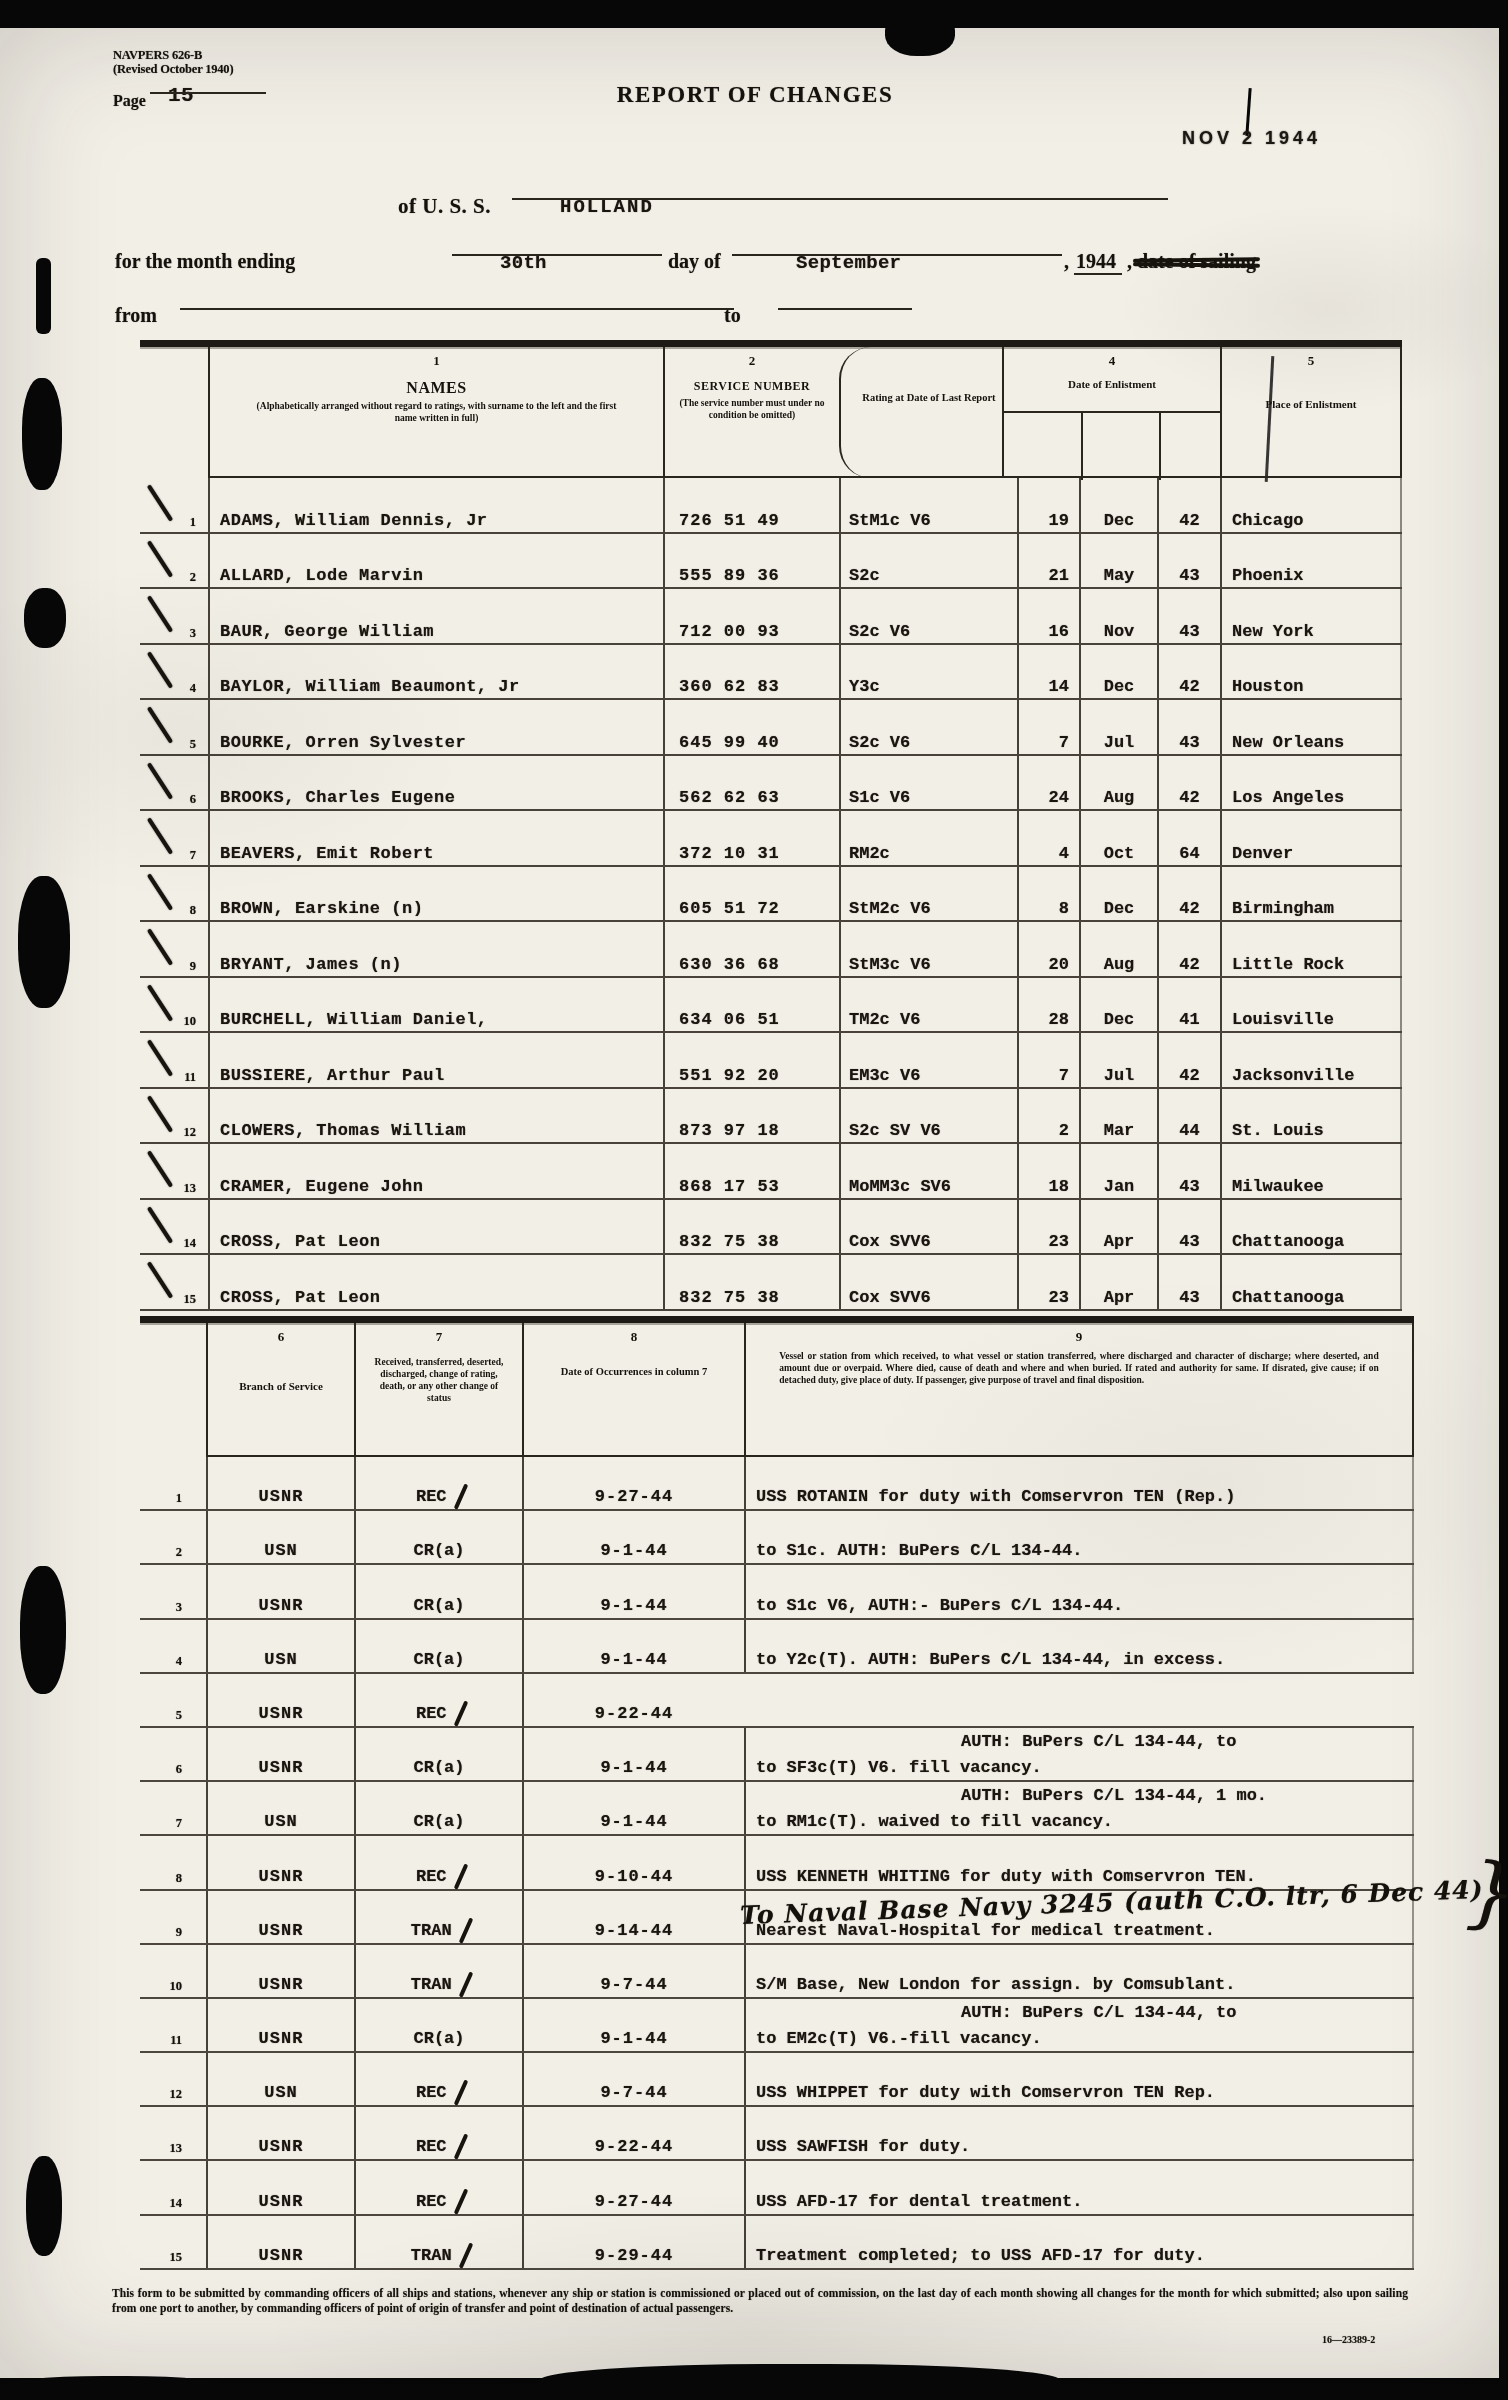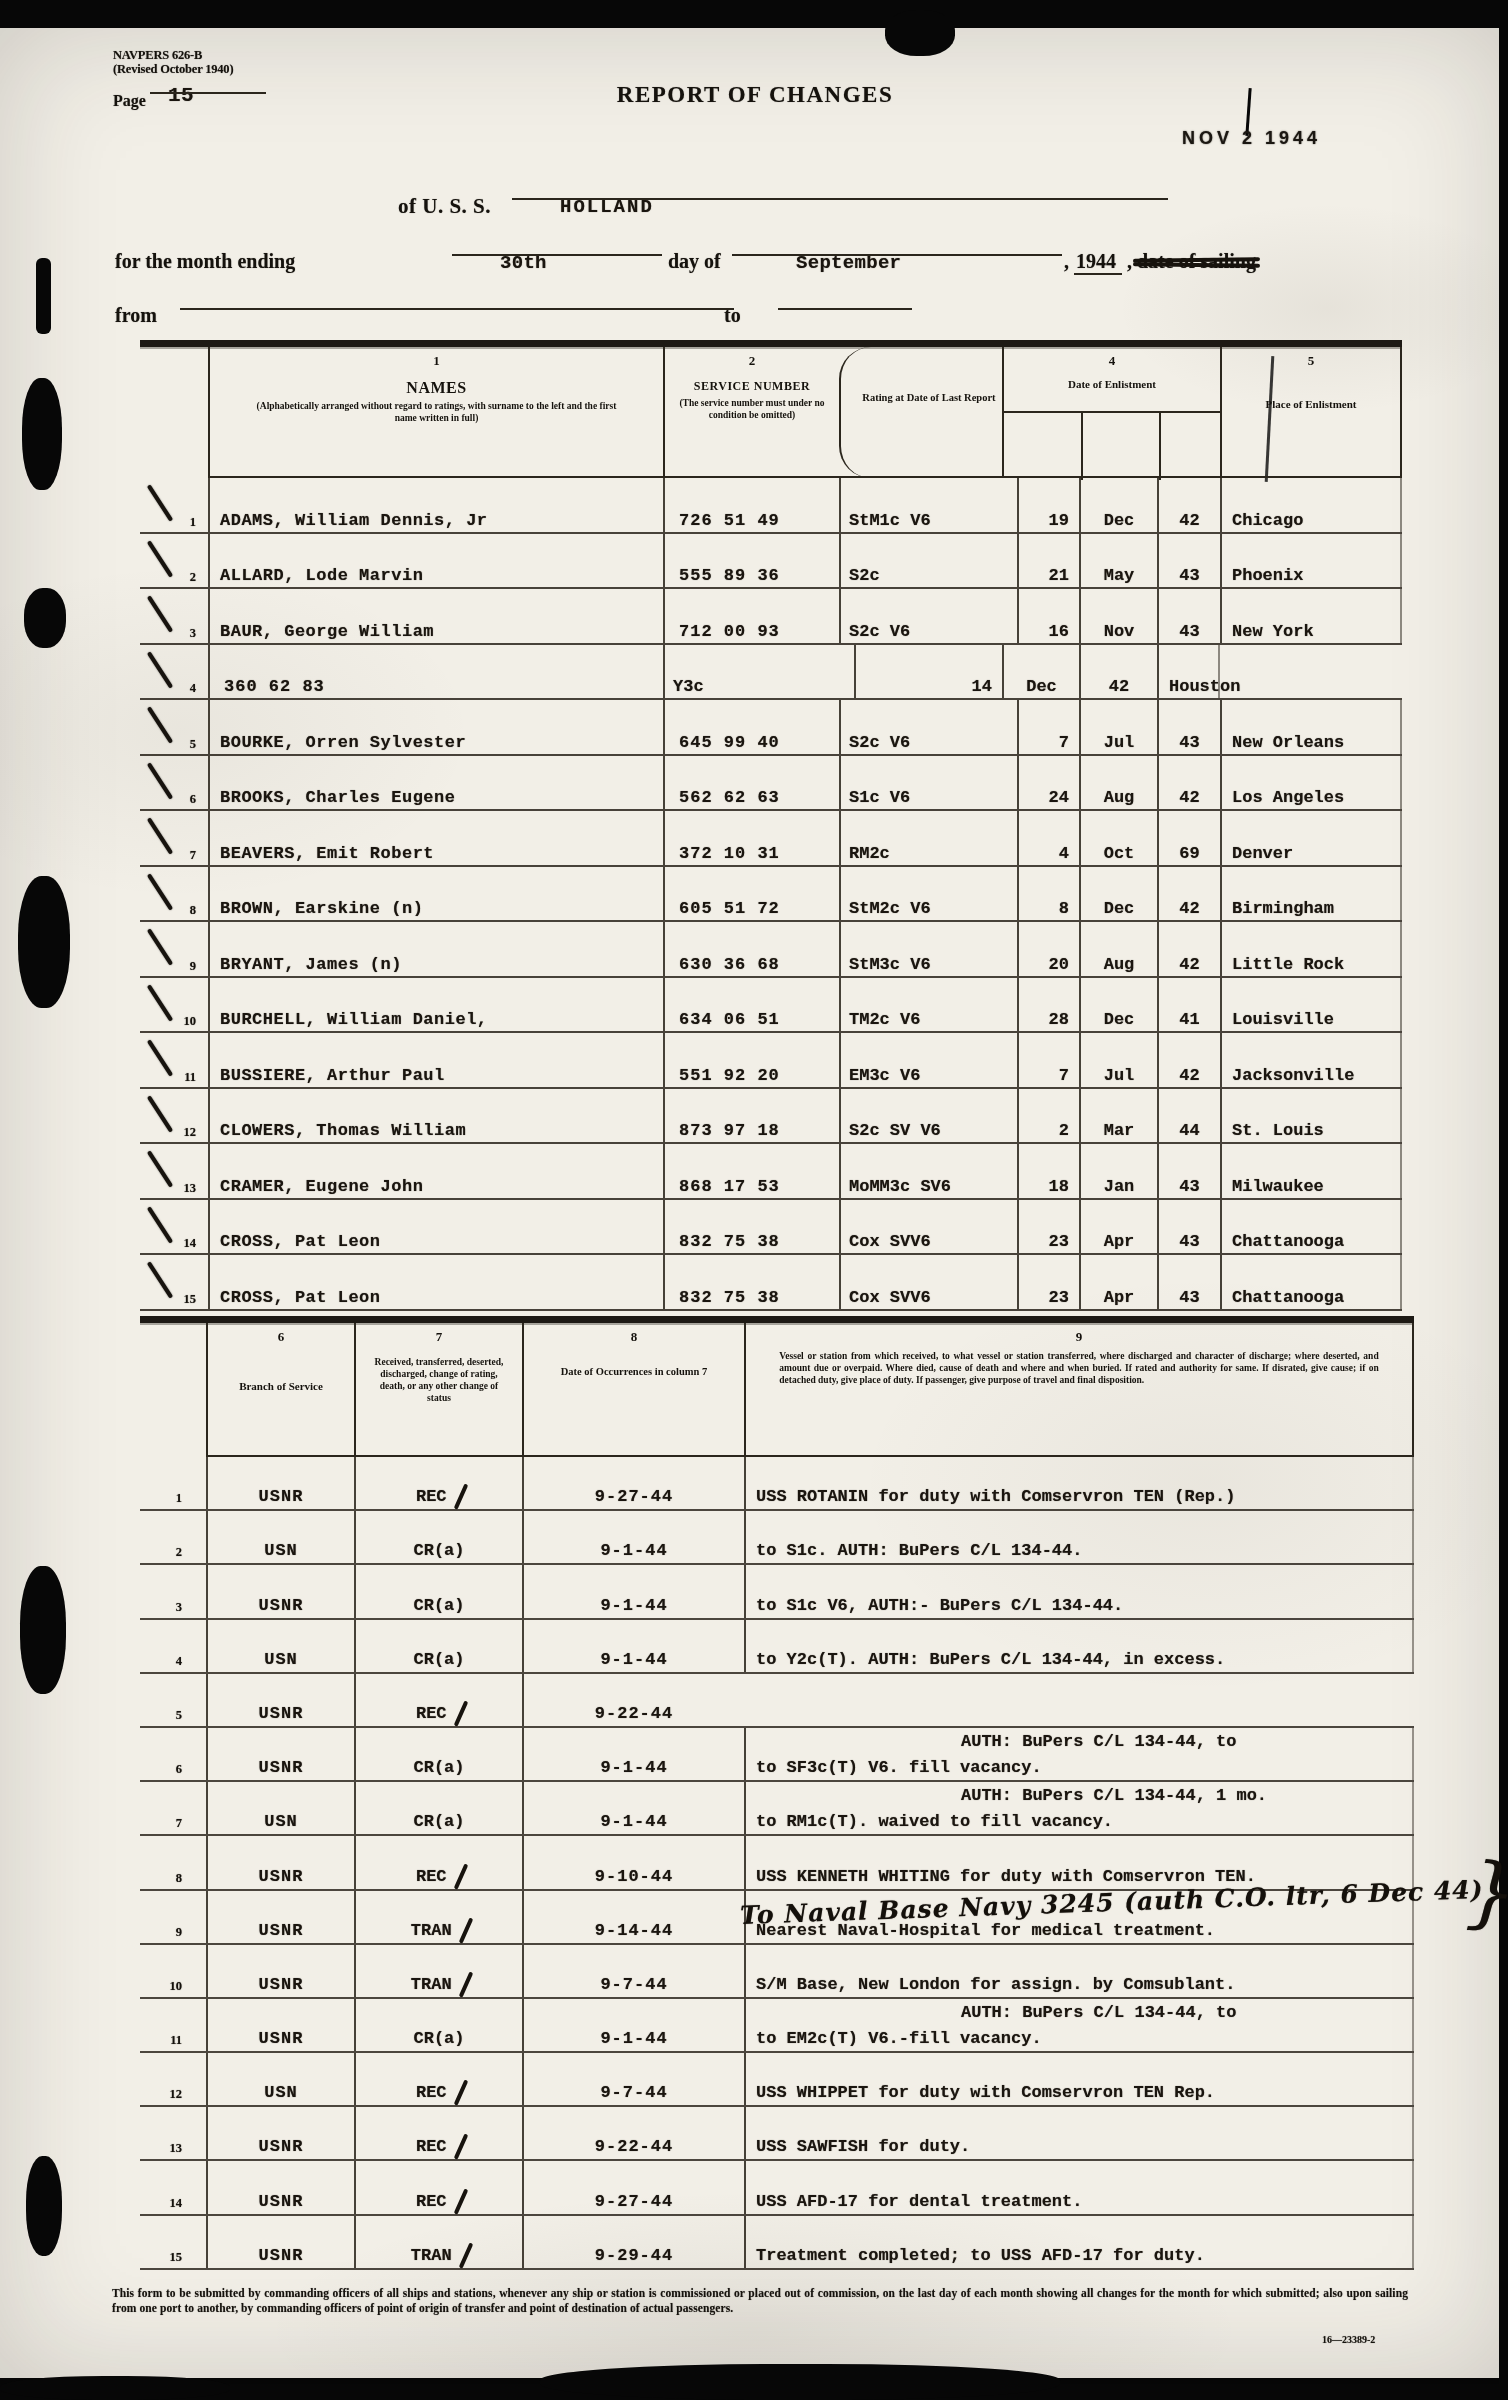--- a/index.html
+++ b/index.html
@@ -207,20 +207,21 @@
           <div class="c svc">712 00 93</div>
           <div class="c rate">S2c V6</div>
           <div class="c day">16</div>
           <div class="c mon">Nov</div>
           <div class="c yr">43</div>
           <div class="c place">New York</div>
           <span class="check"></span>
         </div>
         <div class="t1row">
           <div class="c num">4</div>
+          <div class="c name">BAYLOR, William Beaumont, Jr</div>
           <div class="c svc">360 62 83</div>
           <div class="c rate">Y3c</div>
           <div class="c day">14</div>
           <div class="c mon">Dec</div>
           <div class="c yr">42</div>
           <div class="c place">Houston</div>
           <span class="check"></span>
         </div>
         <div class="t1row">
           <div class="c num">5</div>
@@ -244,21 +245,21 @@
           <div class="c place">Los Angeles</div>
           <span class="check"></span>
         </div>
         <div class="t1row">
           <div class="c num">7</div>
           <div class="c name">BEAVERS, Emit Robert</div>
           <div class="c svc">372 10 31</div>
           <div class="c rate">RM2c</div>
           <div class="c day">4</div>
           <div class="c mon">Oct</div>
-          <div class="c yr">69</div>
+          <div class="c yr">64</div>
           <div class="c place">Denver</div>
           <span class="check"></span>
         </div>
         <div class="t1row">
           <div class="c num">8</div>
           <div class="c name">BROWN, Earskine (n)</div>
           <div class="c svc">605 51 72</div>
           <div class="c rate">StM2c V6</div>
           <div class="c day">8</div>
           <div class="c mon">Dec</div>

